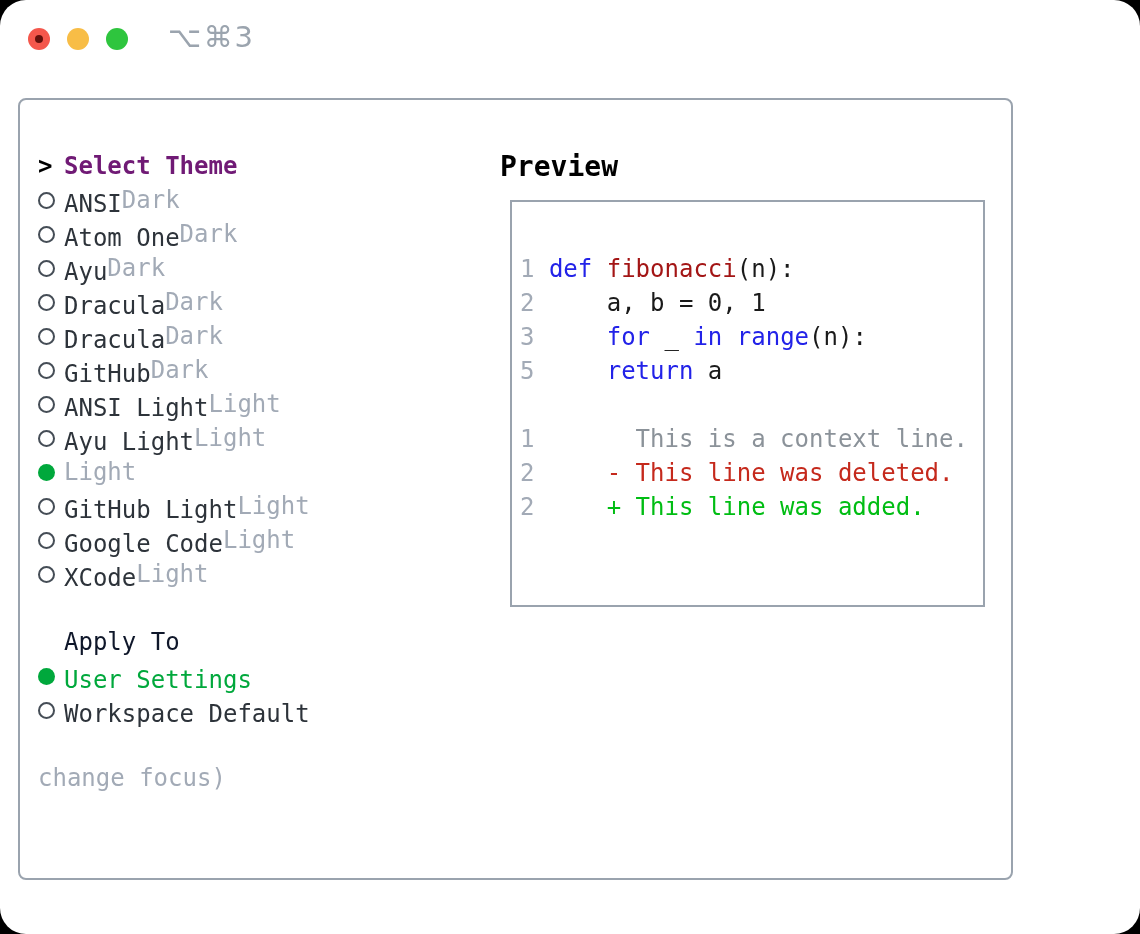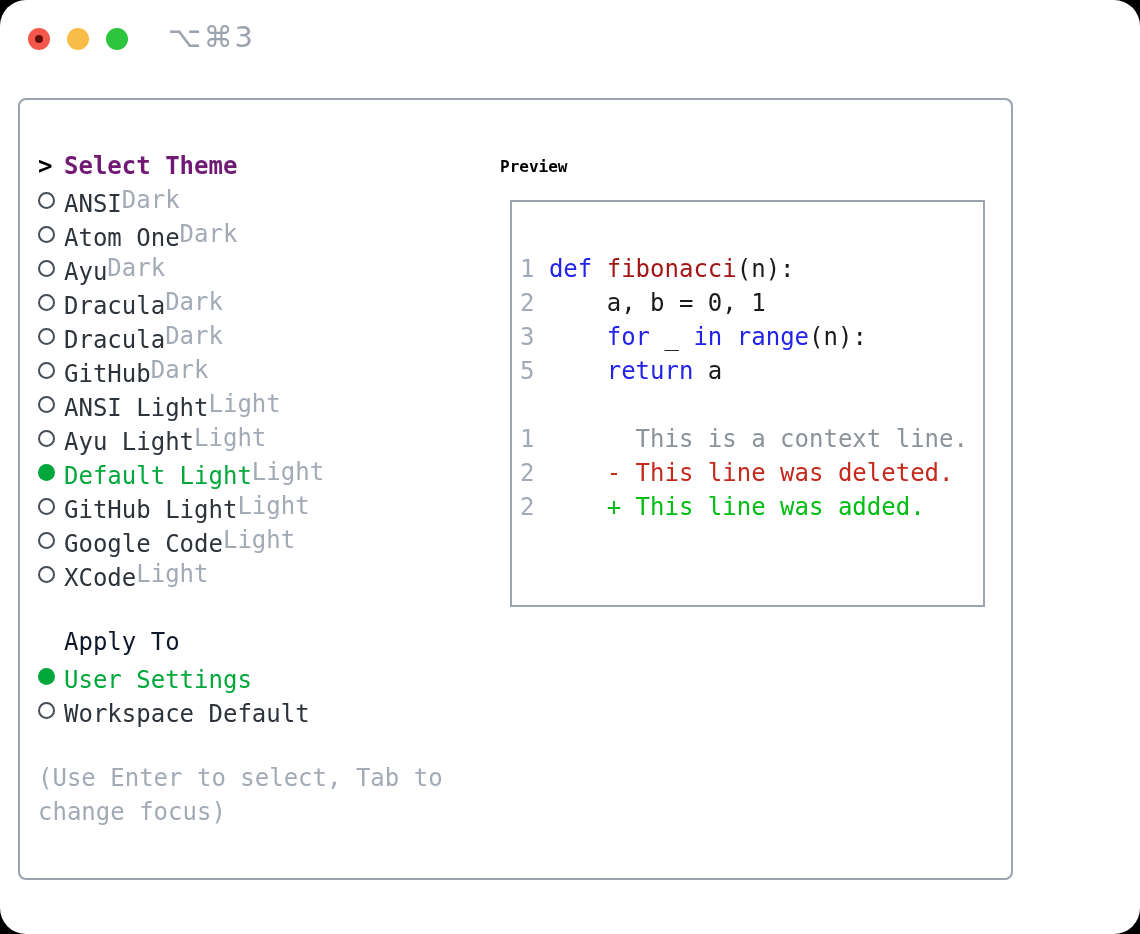--- a/index.html
+++ b/index.html
@@ -34,21 +34,21 @@
   .circle { width:13px; height:13px; border:2px solid #454d56; border-radius:50%; box-sizing:content-box; }
   .circle.sel { width:17px; height:17px; border:none; background:#00a83c; }
   .name { color:#2d333a;margin-top:8px; }
   .variant { color:#a2aab6; }
   .row.selected .name { color:#00a83c; }
   .apply-title { color:#0f172a; }
   .help { color:#a2aab6; height:34px; display:flex; align-items:center; white-space:pre; }
   
   .preview-title {
     position:absolute; left:500px; top:149px; height:34px; display:flex; align-items:center;
-    font-size:16px; font-weight:bold; color:#000;
+    font-size:28px; font-weight:bold; color:#000;
   }
   .preview-box { position:absolute; left:510px; top:200px; width:471px; height:403px; border:2px solid #9aa3ae; }
   .preview-lines { padding:50px 0 0 8px; font-size:24px; }
   .pline { height:34px; line-height:34px; white-space:pre; }
   .lnum { color:#a2aab6; }
   .pl  { color:#1a1a1a; }
   .kw  { color:#2222e8; }
   .fn  { color:#a31515; }
   .ctx { color:#8b9299; }
   .del { color:#c5291c; }
@@ -75,36 +75,35 @@
     </div>
     <div id="theme-items">
         <div class="row"><span class="marker"><span class="circle"></span></span><span class="name">ANSI</span> <span class="variant">Dark</span></div>
         <div class="row"><span class="marker"><span class="circle"></span></span><span class="name">Atom One</span> <span class="variant">Dark</span></div>
         <div class="row"><span class="marker"><span class="circle"></span></span><span class="name">Ayu</span> <span class="variant">Dark</span></div>
         <div class="row"><span class="marker"><span class="circle"></span></span><span class="name">Dracula</span> <span class="variant">Dark</span></div>
         <div class="row"><span class="marker"><span class="circle"></span></span><span class="name">Dracula</span> <span class="variant">Dark</span></div>
         <div class="row"><span class="marker"><span class="circle"></span></span><span class="name">GitHub</span> <span class="variant">Dark</span></div>
         <div class="row"><span class="marker"><span class="circle"></span></span><span class="name">ANSI Light</span> <span class="variant">Light</span></div>
         <div class="row"><span class="marker"><span class="circle"></span></span><span class="name">Ayu Light</span> <span class="variant">Light</span></div>
-        <div class="row selected"><span class="marker"><span class="circle sel"></span></span><span class="name">Default Light</span> <span class="variant">Light</span></div>
+        <div class="row selected"><span class="marker"><span class="circle sel"></span></span> <span class="variant">Light</span></div>
         <div class="row"><span class="marker"><span class="circle"></span></span><span class="name">GitHub Light</span> <span class="variant">Light</span></div>
         <div class="row"><span class="marker"><span class="circle"></span></span><span class="name">Google Code</span> <span class="variant">Light</span></div>
         <div class="row"><span class="marker"><span class="circle"></span></span><span class="name">XCode</span> <span class="variant">Light</span></div>
       </div>
     <div class="spacer"></div>
     <div class="row">
       <span class="marker"></span>
       <span class="apply-title">Apply To</span>
     </div>
     <div id="apply-options">
         <div class="row selected"><span class="marker"><span class="circle sel"></span></span><span class="name">User Settings</span></div>
         <div class="row"><span class="marker"><span class="circle"></span></span><span class="name">Workspace Default</span></div>
       </div>
     <div class="spacer"></div>
-    <div class="help">(Use Enter to select, Tab to</div>
     <div class="help">change focus)</div>
   </div>
 
   <div class="preview-title">Preview</div>
 
   <div class="preview-box">
     <div class="preview-lines" id="preview-lines">
         <div class="pline"><span class="lnum">1</span> <span class="kw">def</span><span class="pl"> </span><span class="fn">fibonacci</span><span class="pl">(n):</span></div>
         <div class="pline"><span class="lnum">2</span> <span class="pl">    a, b = 0, 1</span></div>
         <div class="pline"><span class="lnum">3</span> <span class="pl">    </span><span class="kw">for</span><span class="pl"> _ </span><span class="kw">in</span><span class="pl"> </span><span class="kw">range</span><span class="pl">(n):</span></div>

